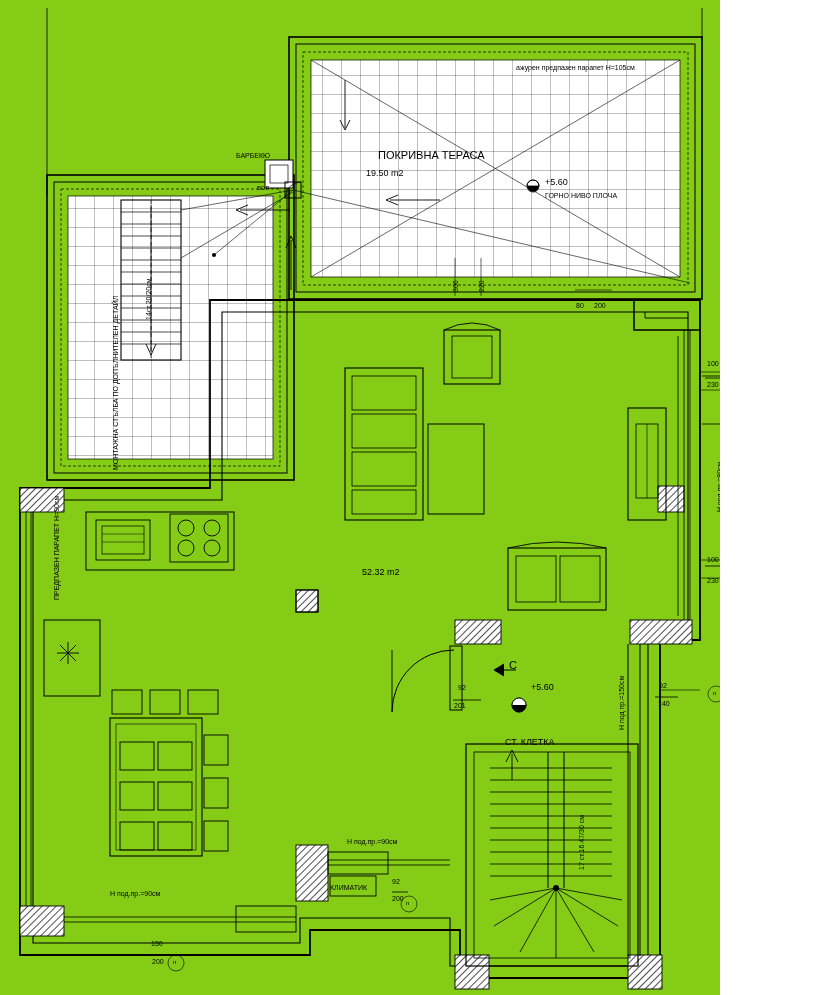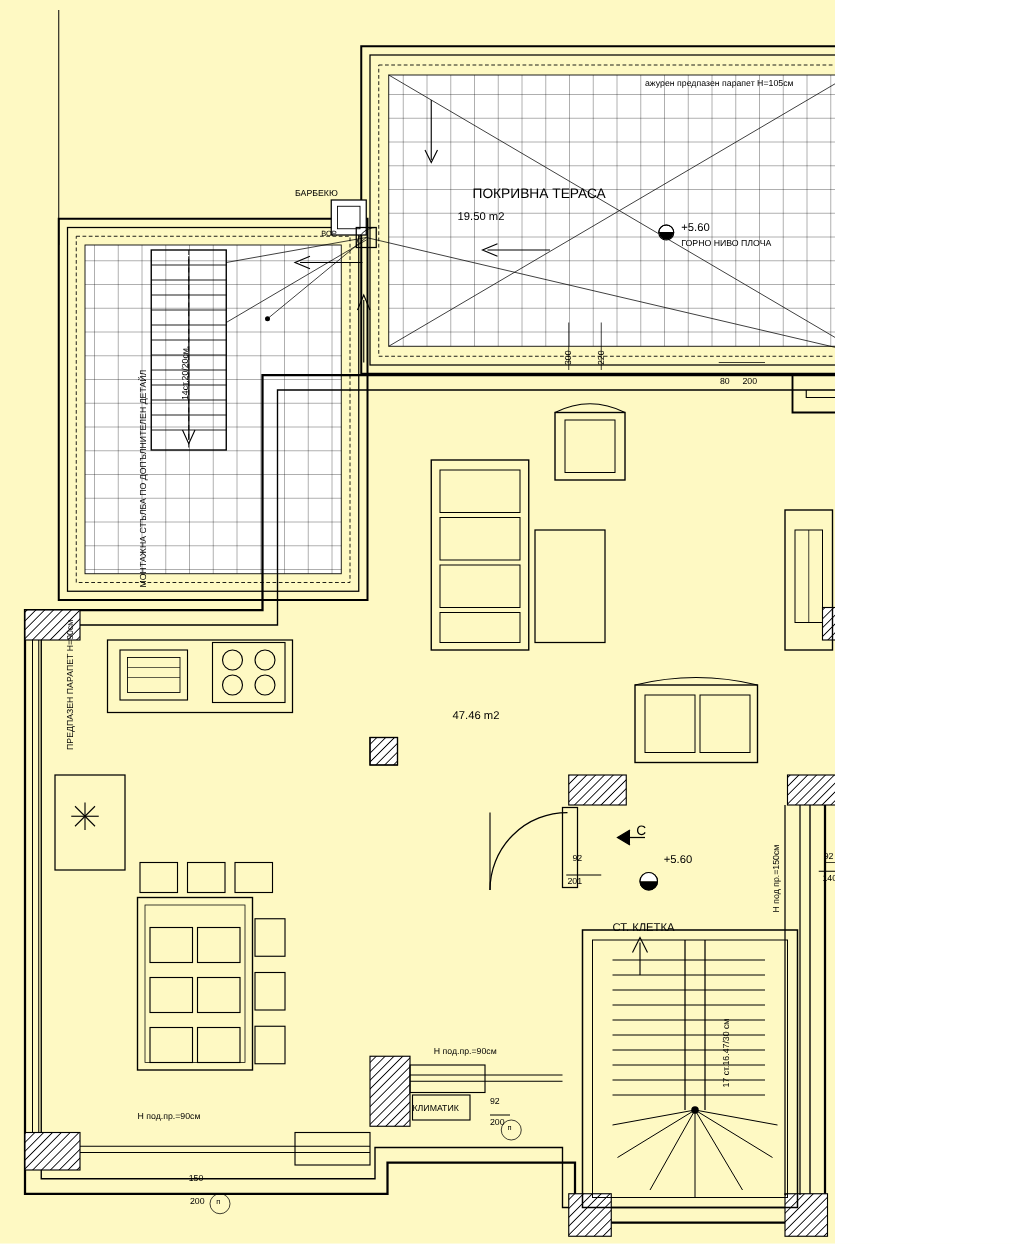--- a/index.html
+++ b/index.html
@@ -5,23 +5,23 @@
   html, body {
     margin: 0;
     padding: 0;
     background: #ffffff;
   }
   body {
     font-family: "Liberation Sans", sans-serif;
   }
   #plan {
     position: relative;
-    width: 668px;
+    width: 720px;
     height: 995px;
-    background: #fef9c3;
+    background: #84cc16;
     overflow: hidden;
   }
   #plan svg {
     position: absolute;
     left: 0;
     top: 0;
   }
   .lbl {
     position: absolute;
     font-family: "Liberation Sans", sans-serif;
@@ -354,34 +354,34 @@
 
 <div class="lbl med" style="left:545px; top:178px;">+5.60</div>
 <div class="lbl sm" style="left:545px; top:192px;">ГОРНО НИВО ПЛОЧА</div>
 
 <div class="lbl sm" style="left:236px; top:152px;">БАРБЕКЮ</div>
 <div class="lbl xs" style="left:257px; top:185px;">ВОР.</div>
 
 <div class="lbl sm rot90" style="left:112px; top:470px;">МОНТАЖНА СТЪЛБА ПО ДОПЪЛНИТЕЛЕН ДЕТАЙЛ</div>
 <div class="lbl sm rot90" style="left:145px; top:320px;">14ст.20/20см.</div>
 
-<div class="lbl med" style="left:362px; top:568px;">47.46 m2</div>
+<div class="lbl med" style="left:362px; top:568px;">52.32 m2</div>
 
 <div class="lbl sm rot90" style="left:716px; top:512px;">H под пр.=80см</div>
 
 <div class="lbl sm rot90" style="left:53px; top:600px;">ПРЕДПАЗЕН ПАРАПЕТ H=90см</div>
 <div class="lbl sm rot90" style="left:618px; top:730px;">H под пр.=150см</div>
 <div class="lbl sm" style="left:347px; top:838px;">H под.пр.=90см</div>
 <div class="lbl sm" style="left:110px; top:890px;">H под.пр.=90см</div>
 
 <div class="lbl sm" style="left:330px; top:884px;">КЛИМАТИК</div>
 
 <div class="lbl sm rot90" style="left:578px; top:870px;">17 ст.16.47/30 см</div>
 
-<div class="lbl med" style="left:490px; top:738px;">СТ. КЛЕТКА</div>
+<div class="lbl med" style="left:505px; top:738px;">СТ. КЛЕТКА</div>
 
 <div class="lbl big" style="left:509px; top:660px;">C</div>
 <div class="lbl med" style="left:531px; top:683px;">+5.60</div>
 
 <div class="lbl sm rot90" style="left:452px; top:292px;">300</div>
 <div class="lbl sm rot90" style="left:478px; top:292px;">220</div>
 <div class="lbl sm" style="left:576px; top:302px;">80</div>
 <div class="lbl sm" style="left:594px; top:302px;">200</div>
 
 <div class="lbl sm" style="left:707px; top:360px;">100</div>

